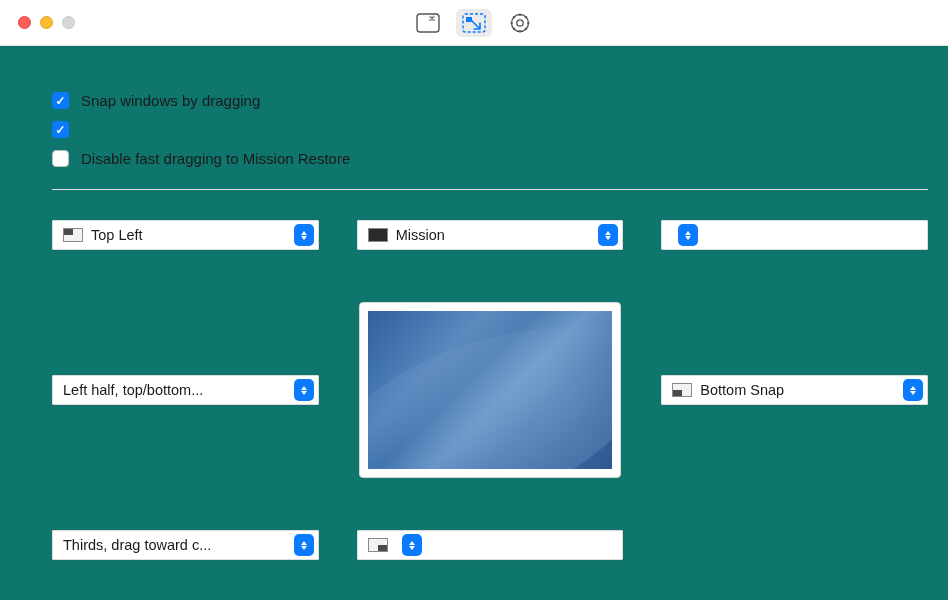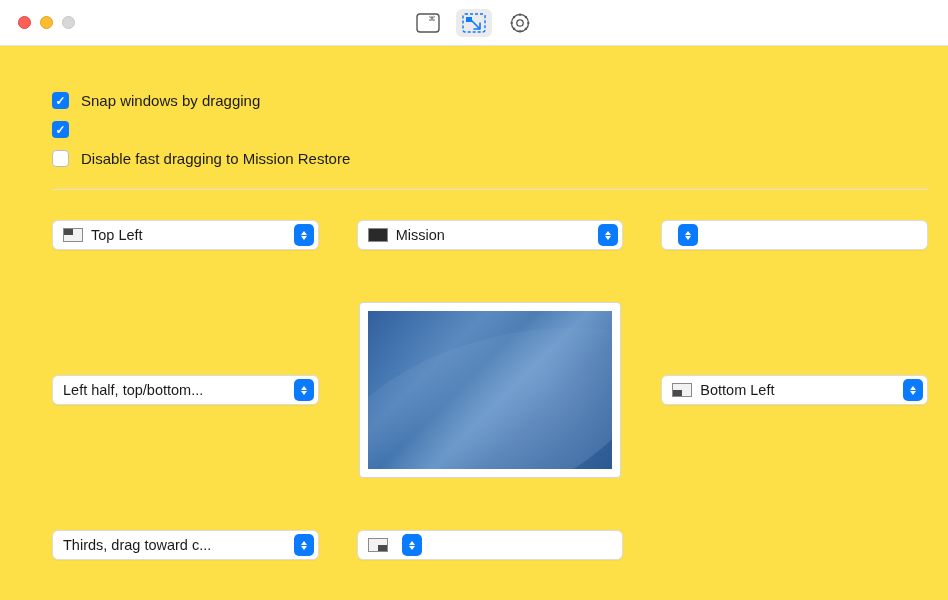--- a/index.html
+++ b/index.html
@@ -39,21 +39,21 @@
   .tab-btn {
     width: 36px; height: 28px;
     border-radius: 6px;
     display: flex; align-items: center; justify-content: center;
     cursor: default;
   }
   .tab-btn.selected { background: rgba(0,0,0,0.08); }
   .tab-btn svg { display: block; }
 
   .content {
-    background: #fde047;
+    background: #0f766e;
     height: calc(600px - 46px);
     padding: 46px 20px 0 52px;
   }
   .checkbox-row {
     display: flex; align-items: center;
     margin-bottom: 12px;
     gap: 12px;
   }
   .checkbox {
     width: 17px; height: 17px;
@@ -89,21 +89,21 @@
     grid-template-columns: 1fr 1fr 1fr;
     grid-template-rows: auto auto auto;
     column-gap: 38px;
     row-gap: 52px;
     align-items: center;
   }
   .popup {
     height: 30px;
     background: #ffffff;
     border: 1px solid #dcdcdc;
-    border-radius: 6px;
+    border-radius: 1px;
     box-shadow: 0 1px 1px rgba(0,0,0,0.04);
     display: flex;
     align-items: center;
     padding-left: 10px;
     padding-right: 4px;
     position: relative;
     cursor: default;
     min-width: 0;
   }
   .popup-icon {
@@ -277,21 +277,21 @@
     </div>
     <div class="popup">
       <span class="popup-label">Left half, top/bottom...</span>
       <div class="popup-arrows"></div>
     </div>
 
     <div class="popup">
       <div class="popup-icon bl-q">
           <div class="fill"></div>
         </div>
-      <span class="popup-label">Bottom Left</span>
+      <span class="popup-label">Bottom Snap</span>
       <div class="popup-arrows"></div>
     </div>
     <div class="popup">
       <span class="popup-label">Thirds, drag toward c...</span>
       <div class="popup-arrows"></div>
     </div>
     <div class="popup">
       <div class="popup-icon br-q">
           <div class="fill"></div>
         </div>

